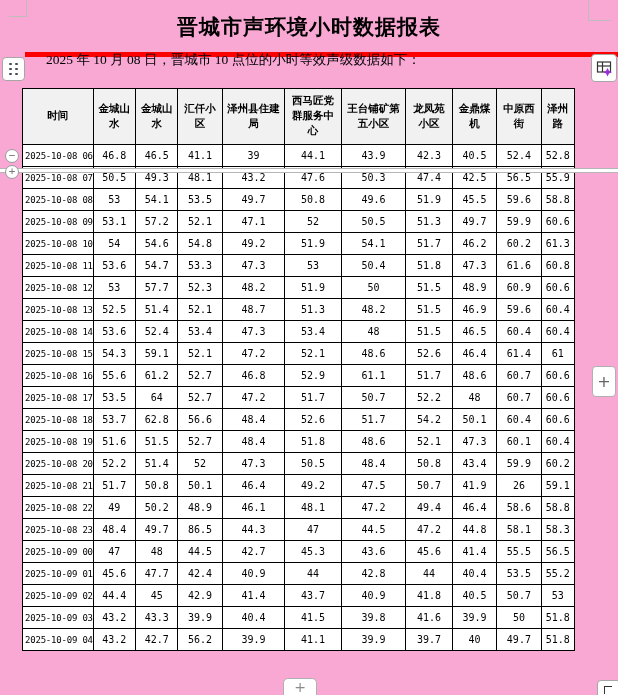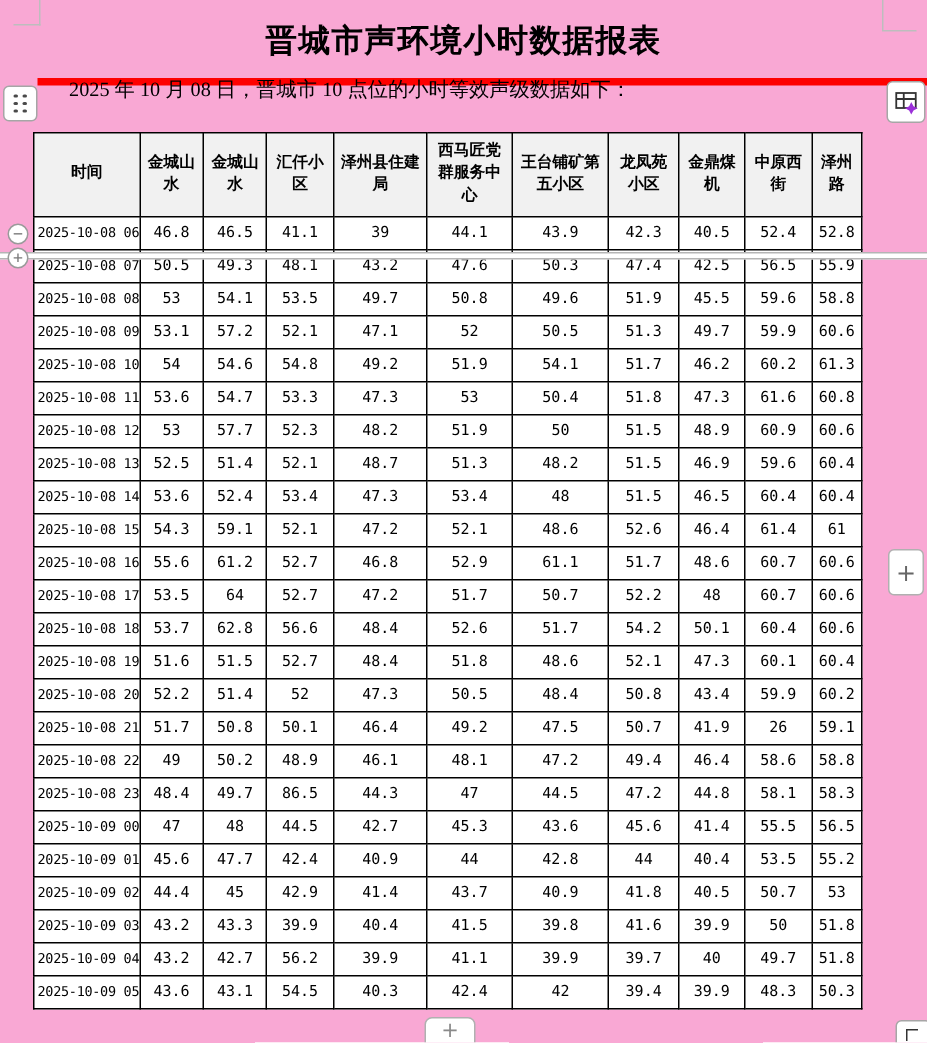--- a/index.html
+++ b/index.html
@@ -432,33 +432,20 @@
           <td>42.7</td>
           <td>56.2</td>
           <td>39.9</td>
           <td>41.1</td>
           <td>39.9</td>
           <td>39.7</td>
           <td>40</td>
           <td>49.7</td>
           <td>51.8</td>
         </tr>
-        <tr>
-          <td class="time">2025-10-09 05</td>
-          <td>43.6</td>
-          <td>43.1</td>
-          <td>54.5</td>
-          <td>40.3</td>
-          <td>42.4</td>
-          <td>42</td>
-          <td>39.4</td>
-          <td>39.9</td>
-          <td>48.3</td>
-          <td>50.3</td>
-        </tr>
       </tbody>
   </table>
 
   <div class="page-gap"></div>
 
   <div class="drag-btn">
     <div class="dots">
       <span></span>
         <span></span>
         <span></span>

